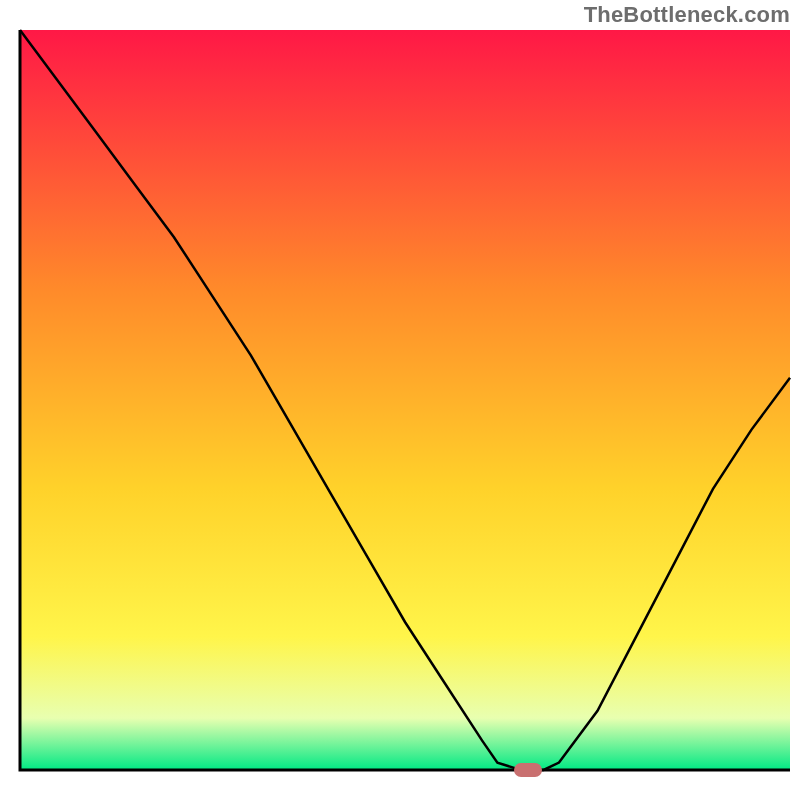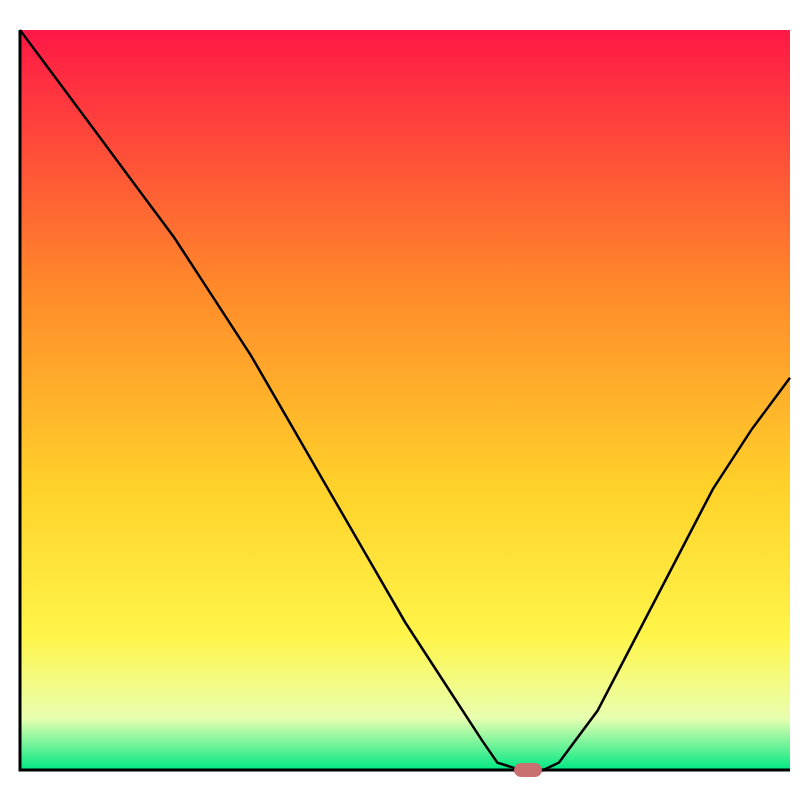--- a/index.html
+++ b/index.html
@@ -40,20 +40,21 @@
     height: 14px;
     border-radius: 7px;
     z-index: 5;
   }
 </style>
 </head>
 <body>
 
 <div class="frame">
 
+  <div class="watermark">TheBottleneck.com</div>
 
   <svg class="chart" viewBox="0 0 800 800">
     <defs>
       <linearGradient id="bg-grad" x1="0" y1="0" x2="0" y2="1">
         <stop id="g0" offset="0%" stop-color="#ff1846"></stop>
         <stop id="g1" offset="35%" stop-color="#ff8a2a"></stop>
         <stop id="g2" offset="62%" stop-color="#ffd22a"></stop>
         <stop id="g3" offset="82%" stop-color="#fff54a"></stop>
         <stop id="g4" offset="93%" stop-color="#e8ffb0"></stop>
         <stop id="g5" offset="100%" stop-color="#00e884"></stop>

